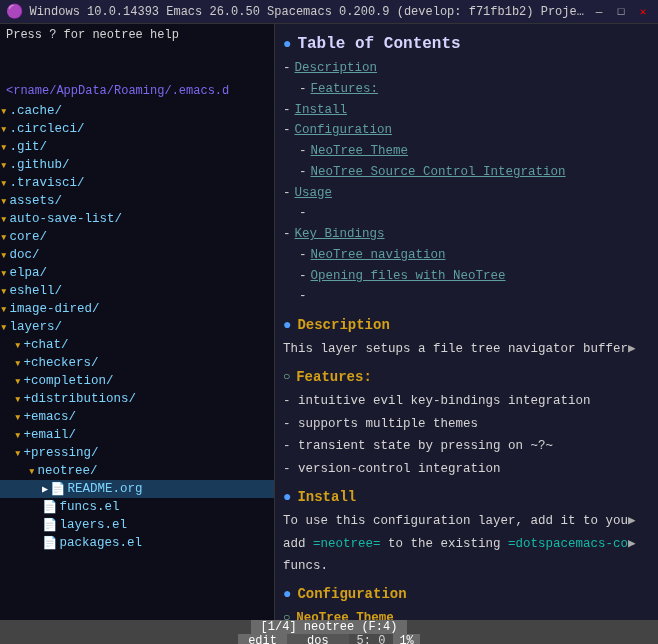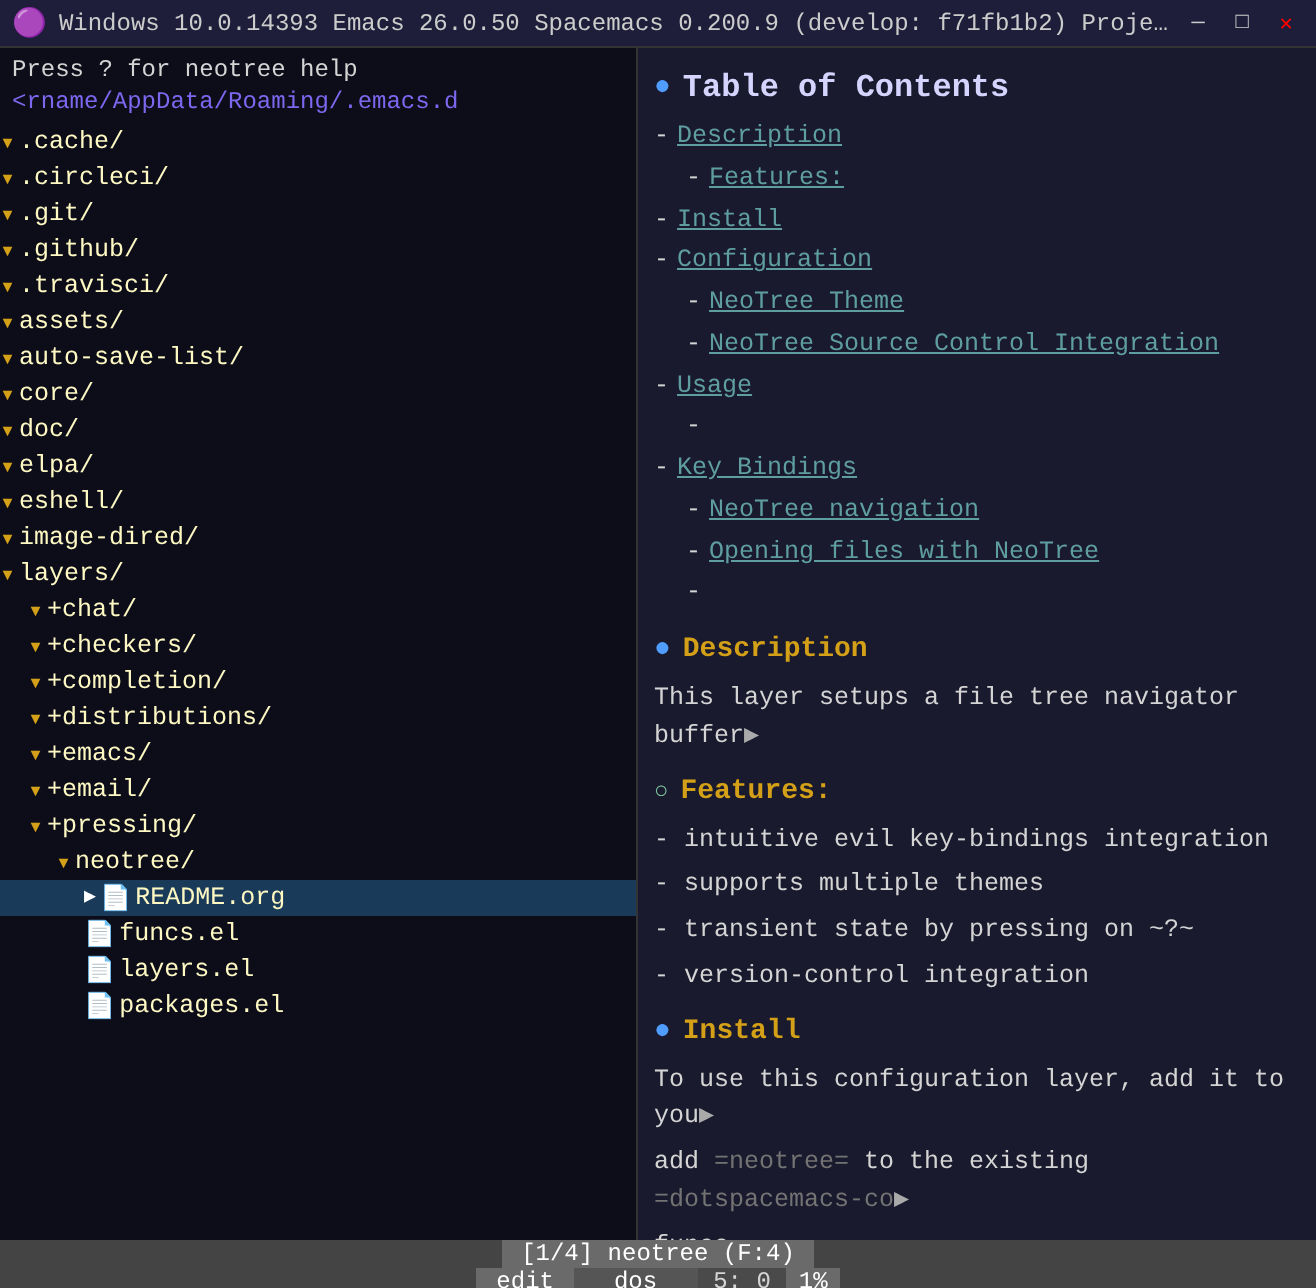--- a/index.html
+++ b/index.html
@@ -50,52 +50,53 @@
     #titlebar .win-btn.close { color: #f00; }
 
     
     #main {
       display: flex;
       height: calc(644px - 24px - 24px);
     }
 
     
     #sidebar {
-      width: 319px;
+      width: 275px;
       background: #0d0d1a;
       color: #5f9ea0;
       overflow-y: auto;
       overflow-x: hidden;
       border-right: 1px solid #333;
       padding: 2px 0;
       font-size: 12.5px;
     }
     .help-text {
       color: #d4d4d4;
       padding: 2px 6px;
       font-size: 12px;
     }
     .path-text {
       color: #7b68ee;
       padding: 0 6px 4px 6px;
       font-size: 12px;
       word-break: break-all;
+      margin-top: 40px;
     }
     .tree-item {
       display: flex;
       align-items: center;
       padding: 1px 0;
       cursor: pointer;
       white-space: nowrap;
       color: #5f9ea0;
     }
     .tree-item .indent { display: inline-block; width: 14px; flex-shrink: 0; }
     .tree-item .dir-icon { color: #d4a017; margin-right: 2px; }
     .tree-item .file-icon { color: #888; margin-right: 2px; }
-    .tree-item .item-name { color: #fef9c3; }
+    .tree-item .item-name { color: #7dd3fc; }
     .tree-item.selected { background: #1a3a5a; }
     .tree-item .cursor-indicator {
       color: #fff;
       margin-right: 2px;
       font-size: 10px;
     }
 
     
     #content {
       flex: 1;
@@ -147,21 +148,21 @@
     }
     .neotree-title {
       color: #d4a017;
       font-weight: bold;
     }
     .content-text {
       color: #d4d4d4;
       padding: 2px 0;
     }
     .code-inline {
-      color: #737373;
+      color: #14b8a6;
     }
     .overflow-arrow {
       color: #aaa;
     }
 
     
     #statusbar {
       height: 24px;
       background: #444;
       display: flex;

